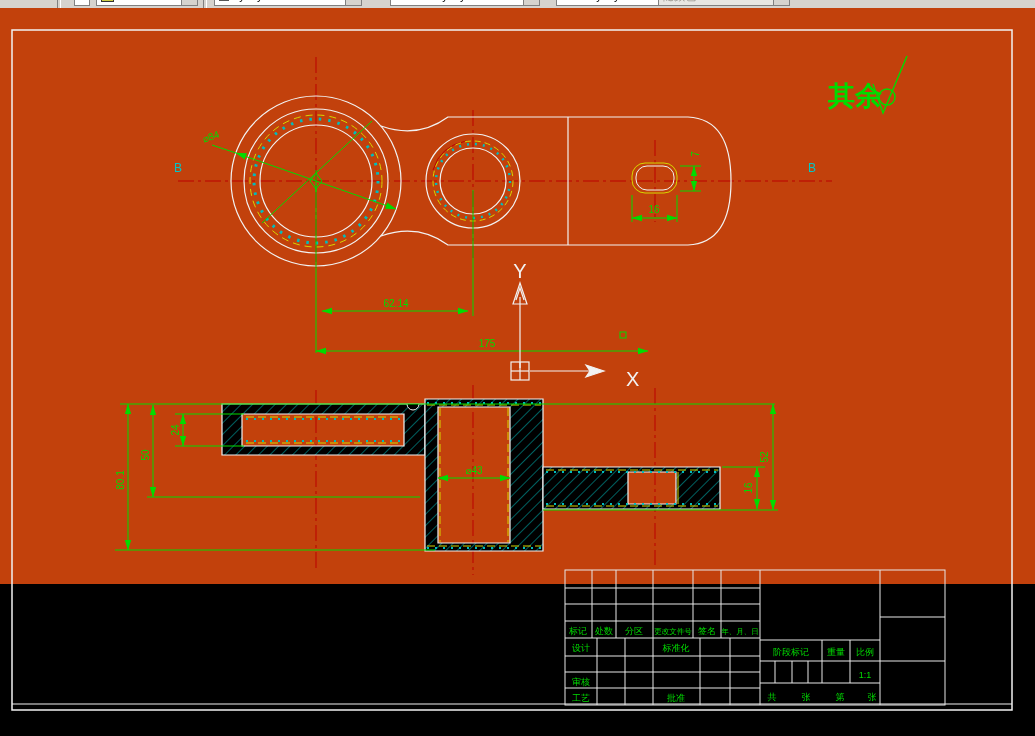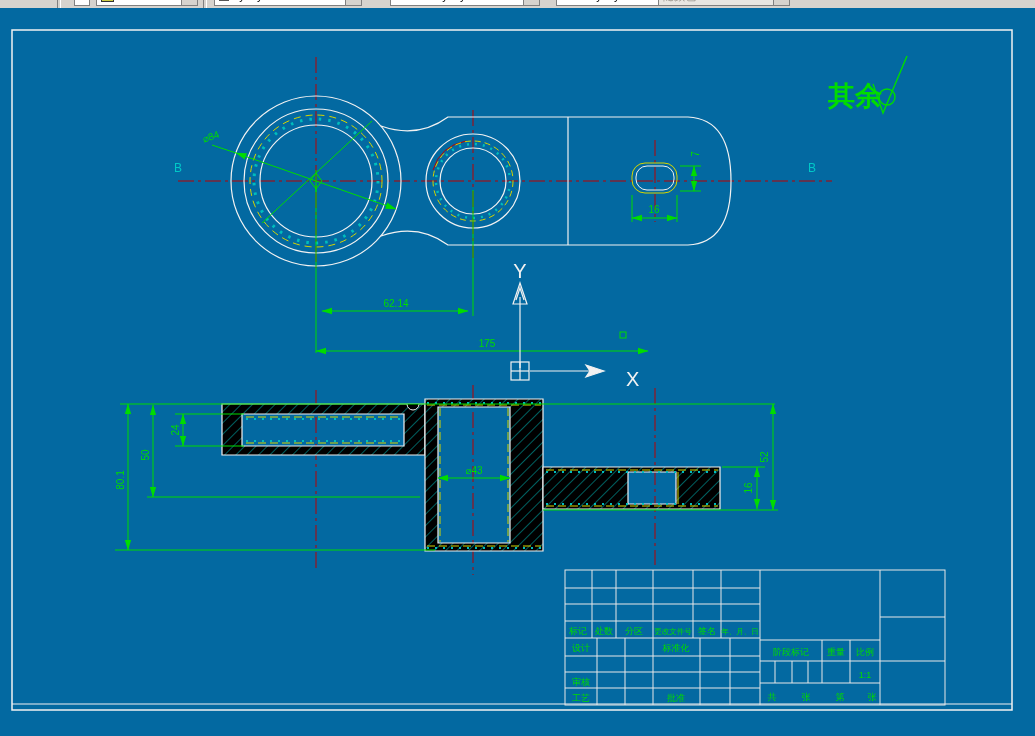--- a/index.html
+++ b/index.html
@@ -16,21 +16,21 @@
          background:#d6d3ce;border-left:1px solid #808080;
          font-size:7px;text-align:center;line-height:20px;color:#222;}
   .combo .swatch{width:8px;height:8px;border:1px solid #555;background:#fff;
          display:inline-block;margin-right:3px;}
   .combo .licon{width:11px;height:9px;display:inline-block;margin-right:3px;
          background:linear-gradient(#4466cc 50%, #cccc44 50%);border:1px solid #333;}
   .combo.disabled{color:#9a968f;background:#e8e6e2;}
   .tsep{position:absolute;top:-8px;width:2px;height:16px;
         border-left:1px solid #808080;border-right:1px solid #fff;}
   
-  #canvas{position:absolute;left:0;top:8px;width:1035px;height:728px;background:#0369a1;}
+  #canvas{position:absolute;left:0;top:8px;width:1035px;height:576px;background:#c2410c;}
   svg text{font-family:"Liberation Sans",sans-serif;}
 </style>
 </head>
 <body>
 
 <div id="toolbar">
   <div class="tsep" style="left:57px"></div>
   <div class="combo" style="left:74px;width:16px"></div>
   <div class="combo" style="left:96px;width:102px">
     <span class="licon"></span>

